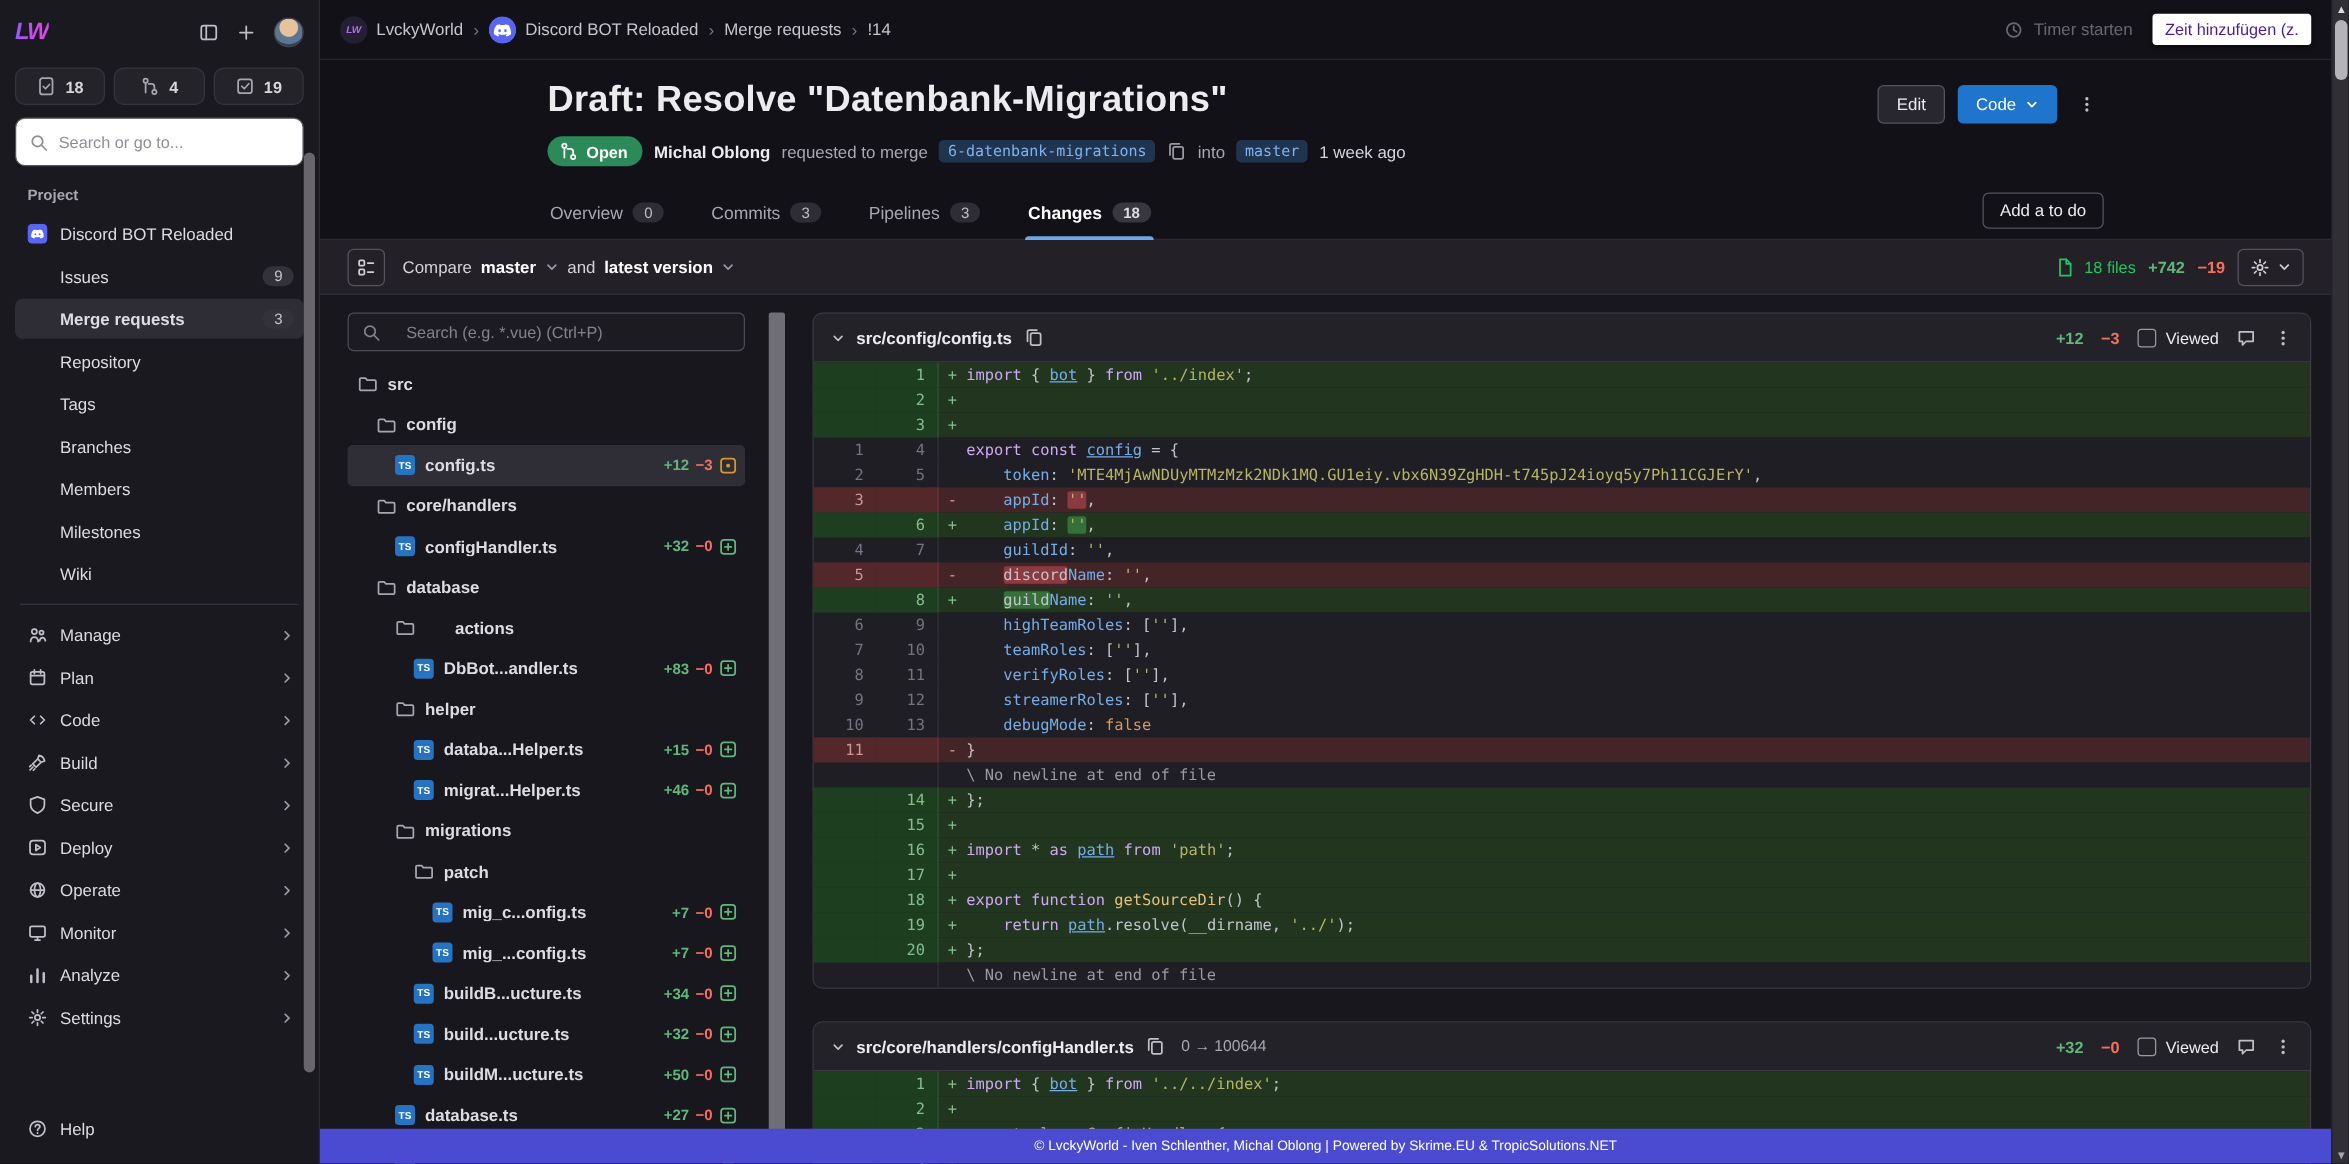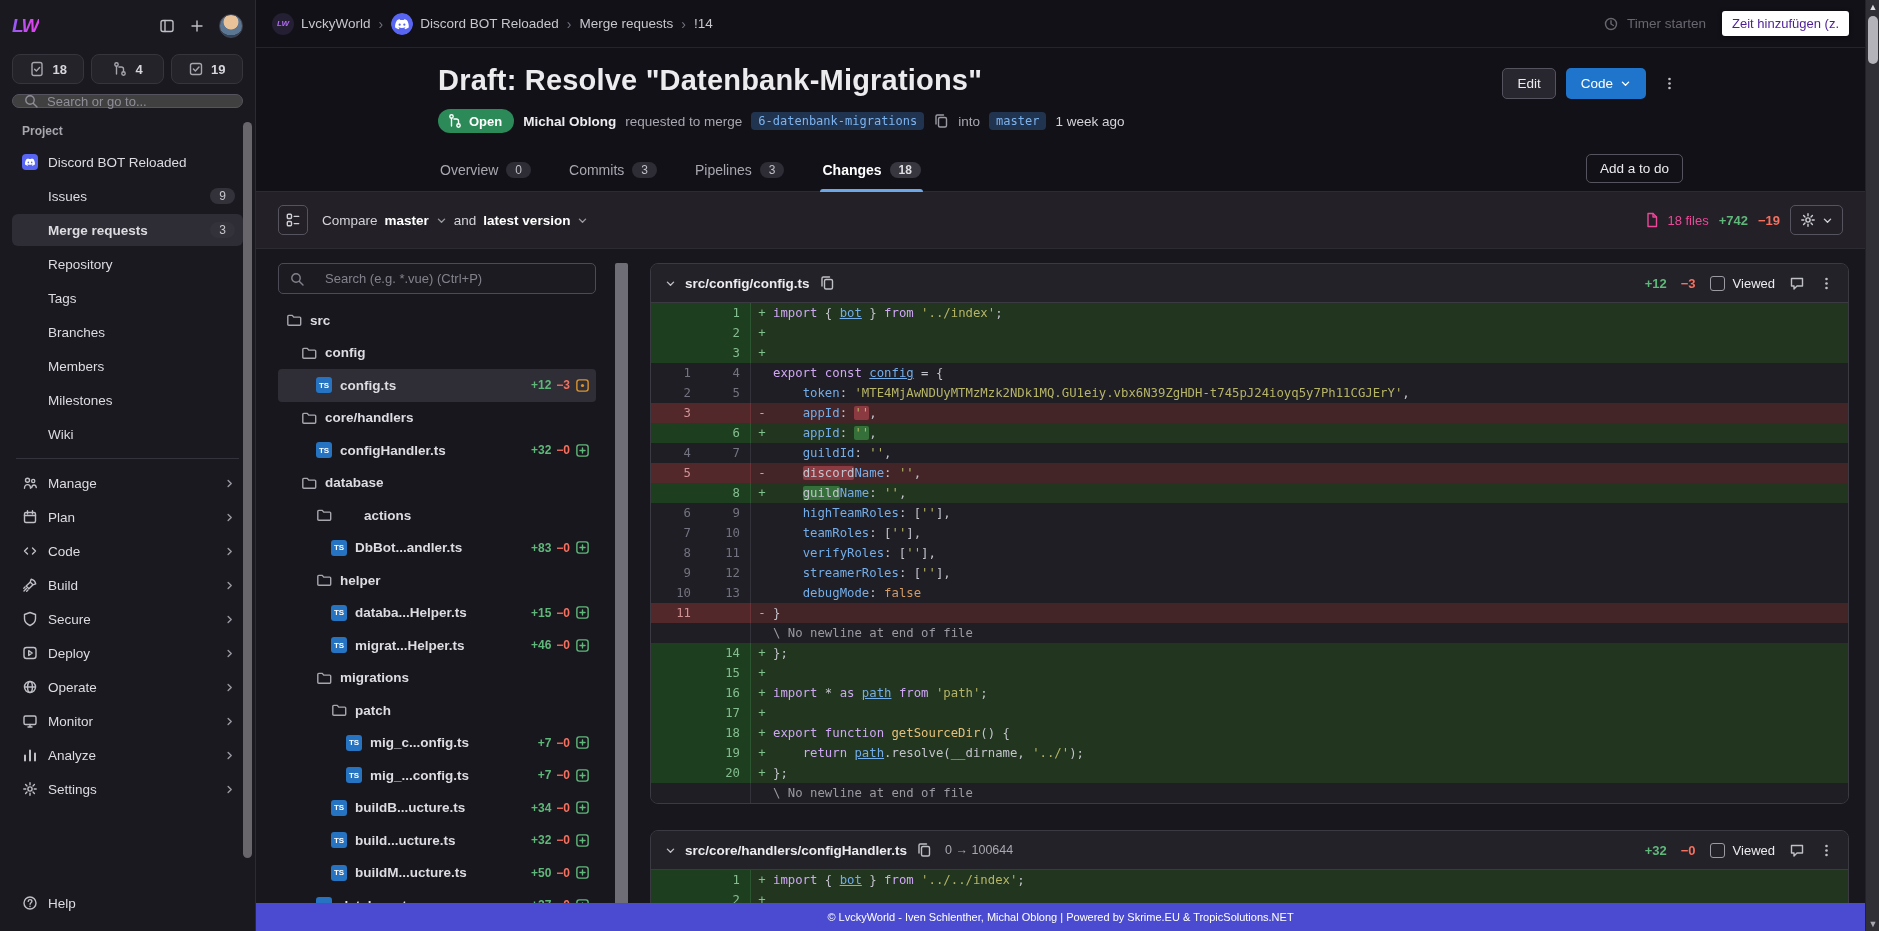--- a/index.html
+++ b/index.html
@@ -18,22 +18,22 @@
   .logo { font-weight:900; font-style:italic; font-size:19px; letter-spacing:-1px;
     background:linear-gradient(100deg,#8b5cf6,#d946ef 70%); -webkit-background-clip:text; background-clip:text; color:transparent; }
   .sb-top-icons { margin-left:auto; display:flex; align-items:center; gap:14px; color:#bfbfc6; }
   .icon-btn { cursor:pointer; color:#bfbfc6; }
   .avatar { width:24px; height:24px; border-radius:50%;
     background:radial-gradient(circle at 50% 32%, #e8c39a 0 38%, #5a7693 42% 70%, #31445c 72%); border:1px solid #44424b; }
   .sb-counters { display:flex; gap:7px; margin-bottom:10px; }
   .counter { flex:1; display:flex; align-items:center; justify-content:center; gap:7px; height:30px;
     background:#242329; border:1px solid #36343c; border-radius:8px; color:#d6d6dc; font-size:13px; font-weight:700; cursor:pointer; }
   .counter svg { color:#a7a6ae; }
-  .sb-search { display:flex; align-items:center; gap:8px; height:14px; padding:0 10px;
-    background:#404040; border:1px solid #55535e; border-radius:8px; color:#8f8e98; font-size:13px; cursor:text; }
+  .sb-search { display:flex; align-items:center; gap:8px; height:39px; padding:0 10px;
+    background:#ffffff; border:1px solid #55535e; border-radius:8px; color:#8f8e98; font-size:13px; cursor:text; }
   .sb-scroll { flex:1; margin-top:12px; overflow:hidden; }
   .sb-label { font-size:12px; font-weight:700; color:#a7a6ae; padding:4px 10px 8px; }
   .nav-item { position:relative; display:flex; align-items:center; gap:10px; height:32px; padding:0 8px 0 10px;
     border-radius:6px; color:#dcdce1; font-size:13.5px; cursor:pointer; margin-bottom:2px; }
   .nav-item .nav-ico { width:16px; display:flex; justify-content:center; color:#bfbfc6; }
   .nav-item.indent { padding-left:36px; }
   .nav-item.active { background:#2e2c35; font-weight:700; }
   .nav-item.active::before { content:""; position:absolute; left:-8px; top:4px; bottom:4px; width:4px; border-radius:4px; background:#63a6e9; }
   .nav-badge { margin-left:auto; background:#333139; color:#c6c5cc; font-size:12px; font-weight:400;
     border-radius:10px; padding:1px 9px; }
@@ -78,27 +78,27 @@
   .tabs-strip { border-bottom:1px solid #2c2a32; margin-top:20px; }
   .tabs-inner { width:1245px; margin:0 auto; display:flex; align-items:center; }
   .tabs { display:flex; gap:34px; }
   .tab { position:relative; display:flex; align-items:center; gap:8px; padding:9px 2px 13px; font-size:14px; color:#a8a7b0; cursor:pointer; }
   .tab .tab-count { background:#2e2d35; color:#bfbfc6; border-radius:10px; font-size:12px; padding:1px 9px; }
   .tab.active { color:#fff; font-weight:700; }
   .tab.active .tab-count { background:#38363f; color:#dcdce1; }
   .tab.active::after { content:""; position:absolute; left:0; right:0; bottom:-1px; height:3px; border-radius:3px 3px 0 0; background:#6ca8e8; }
   .tabs-inner .btn-outline { margin-left:auto; margin-bottom:8px; padding:6px 13px; }
 
-  .compare-bar { display:flex; align-items:center; height:57px; padding:0 22px; background:#232127; border-bottom:1px solid #2c2a32; }
+  .compare-bar { display:flex; align-items:center; height:44px; padding:0 22px; background:#232127; border-bottom:1px solid #2c2a32; }
   .tree-toggle { width:30px; height:30px; display:flex; align-items:center; justify-content:center; border:1px solid #55535e; border-radius:5px; color:#cfcfd6; cursor:pointer; margin-right:14px; }
   .compare-text { display:flex; align-items:center; gap:7px; font-size:13.5px; color:#d4d3da; }
   .compare-text b { color:#fff; }
   .cmp-chev { color:#9b9aa3; cursor:pointer; }
   .compare-right { margin-left:auto; display:flex; align-items:center; gap:10px; font-size:13px; }
-  .files-stat { display:flex; align-items:center; gap:7px; color:#ec4899; }
+  .files-stat { display:flex; align-items:center; gap:7px; color:#22c55e; }
   .plus { color:#5fb87a; font-weight:700; }
   .minus { color:#f5705f; font-weight:700; }
   .gear-btn { display:flex; align-items:center; gap:6px; height:30px; padding:0 9px; border:1px solid #55535e; border-radius:5px; color:#cfcfd6; cursor:pointer; }
 
   .content-region { display:flex; gap:40px; padding:14px 16px 0 22px; background:#19171e; height:calc(931px - 48px - 148px - 46px); align-items:flex-start; }
 
   
   .tree-panel { position:relative; width:332px; flex:0 0 332px; height:100%; }
   .tree-search { display:flex; align-items:center; gap:20px; height:31px; padding:0 10px; background:#1d1b22; border:1px solid #4c4a55; border-radius:5px; color:#83828c; font-size:13px; margin-bottom:10px; width:318px; cursor:text; }
   .tree-rows { font-size:13.5px; }

